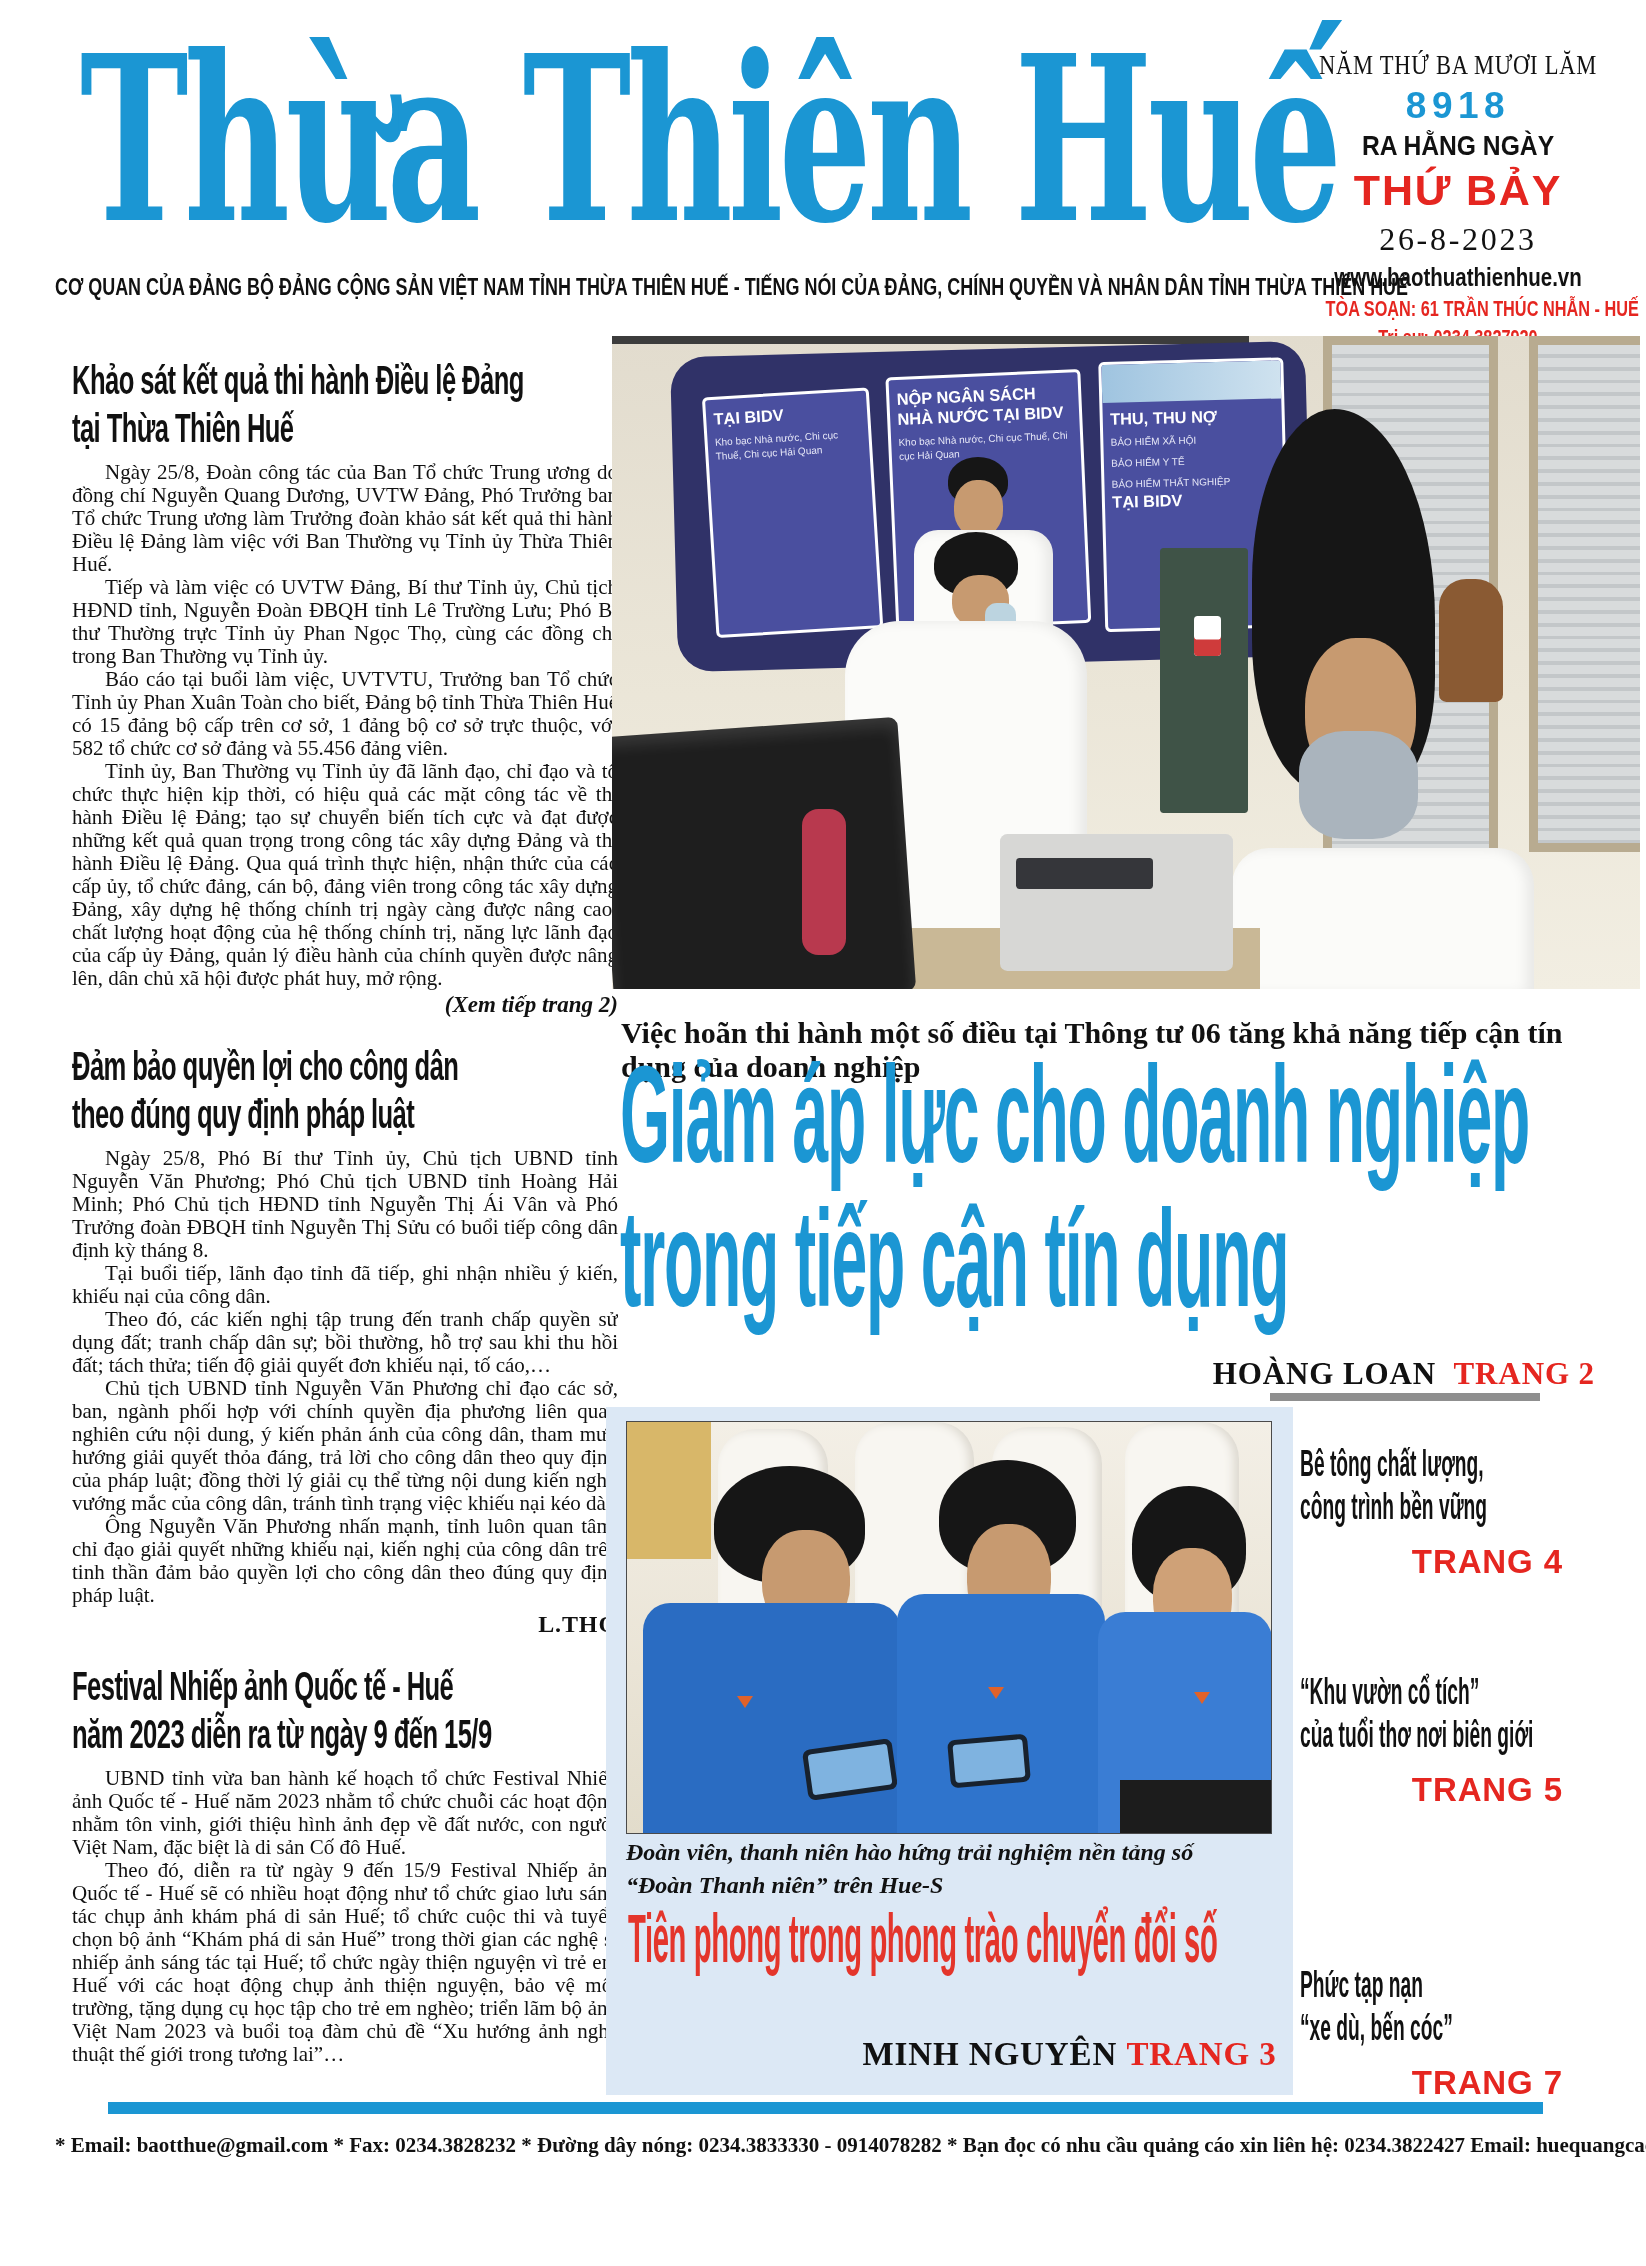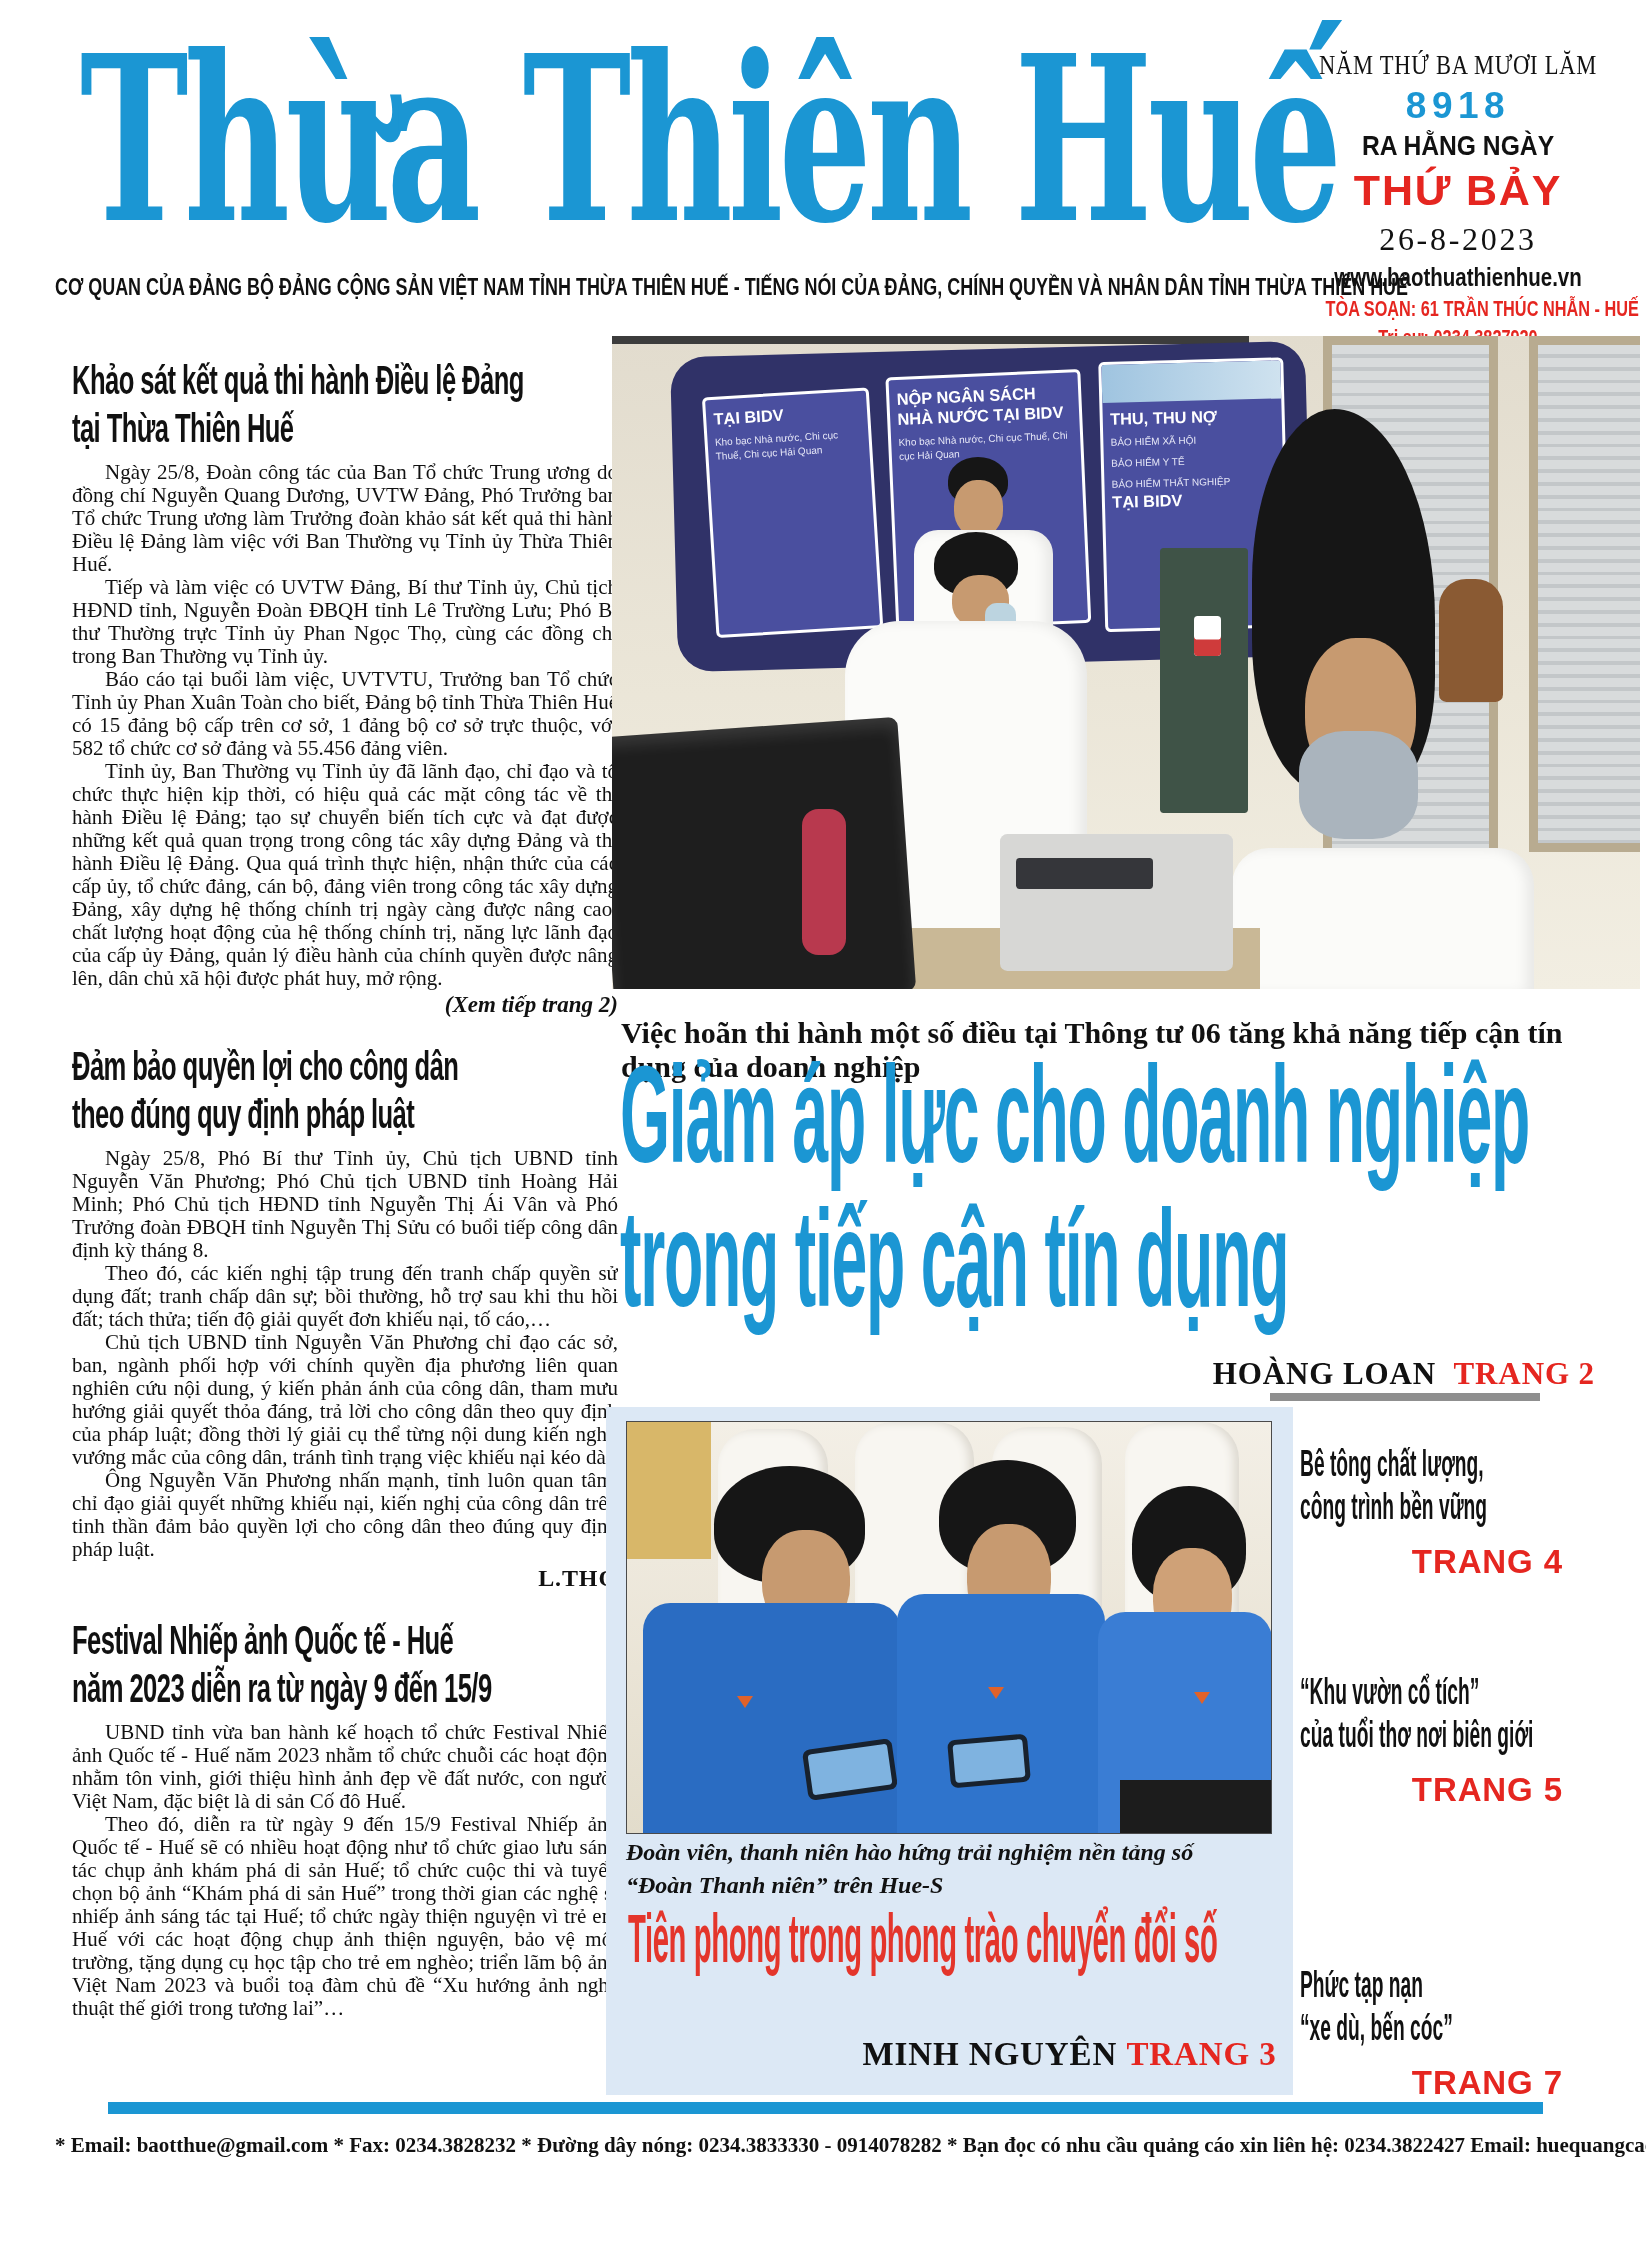--- a/index.html
+++ b/index.html
@@ -147,20 +147,21 @@
       <div class="cont">(Xem tiếp trang 2)</div>
     </div>
 
     <div class="article">
       <div class="hl">
         <div>Đảm bảo quyền lợi cho công dân</div>
         <div>theo đúng quy định pháp luật</div>
       </div>
       <div class="body">
         <p>Ngày 25/8, Phó Bí thư Tỉnh ủy, Chủ tịch UBND tỉnh Nguyễn Văn Phương; Phó Chủ tịch UBND tỉnh Hoàng Hải Minh; Phó Chủ tịch HĐND tỉnh Nguyễn Thị Ái Vân và Phó Trưởng đoàn ĐBQH tỉnh Nguyễn Thị Sửu có buổi tiếp công dân định kỳ tháng 8.</p>
+        <p>Tại buổi tiếp, lãnh đạo tỉnh đã tiếp, ghi nhận nhiều ý kiến, khiếu nại của công dân.</p>
         <p>Theo đó, các kiến nghị tập trung đến tranh chấp quyền sử dụng đất; tranh chấp dân sự; bồi thường, hỗ trợ sau khi thu hồi đất; tách thửa; tiến độ giải quyết đơn khiếu nại, tố cáo,…</p>
         <p>Chủ tịch UBND tỉnh Nguyễn Văn Phương chỉ đạo các sở, ban, ngành phối hợp với chính quyền địa phương liên quan nghiên cứu nội dung, ý kiến phản ánh của công dân, tham mưu hướng giải quyết thỏa đáng, trả lời cho công dân theo quy định của pháp luật; đồng thời lý giải cụ thể từng nội dung kiến nghị, vướng mắc của công dân, tránh tình trạng việc khiếu nại kéo dài.</p>
         <p>Ông Nguyễn Văn Phương nhấn mạnh, tỉnh luôn quan tâm, chỉ đạo giải quyết những khiếu nại, kiến nghị của công dân trên tinh thần đảm bảo quyền lợi cho công dân theo đúng quy định pháp luật.</p>
       </div>
       <div class="author">L.THỌ</div>
     </div>
 
     <div class="article">
       <div class="hl">
         <div>Festival Nhiếp ảnh Quốc tế - Huế</div>

